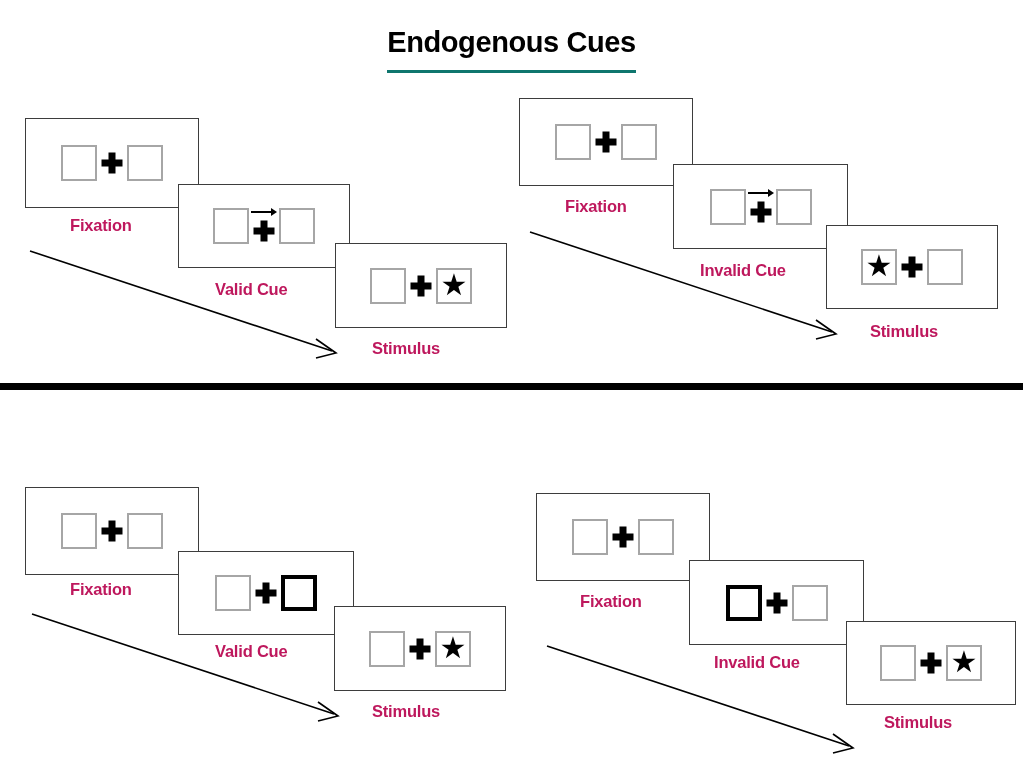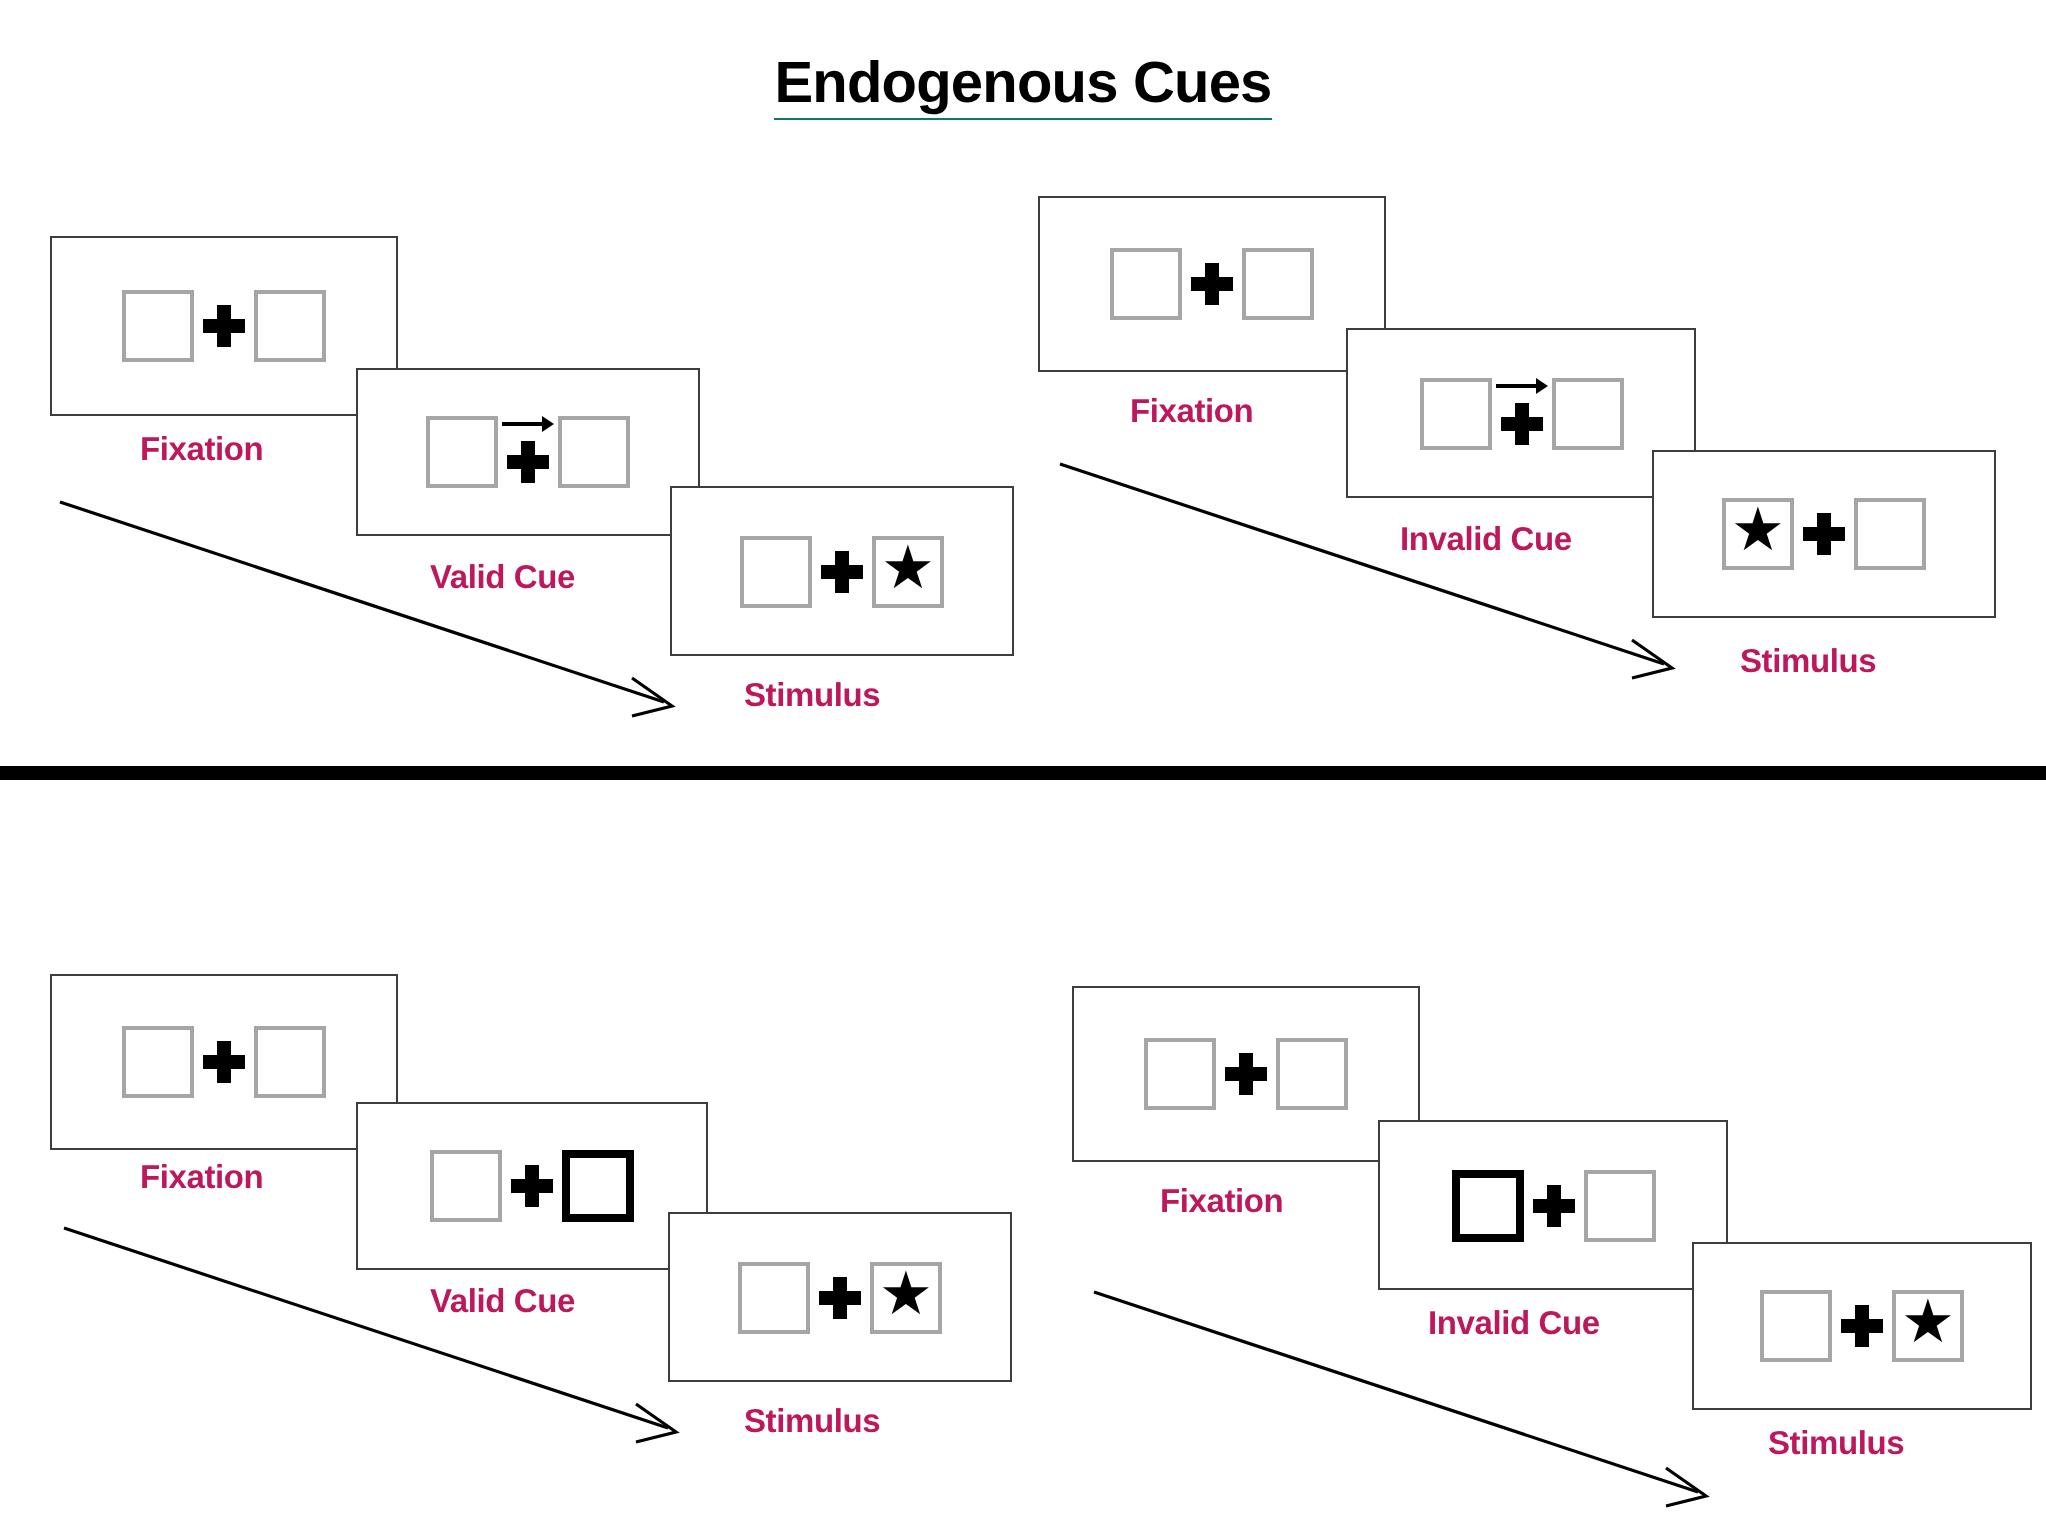--- a/index.html
+++ b/index.html
@@ -25,22 +25,22 @@
     position: absolute;
     width: 100%;
     left: 0;
     text-align: center;
     font-size: 29px;
     font-weight: bold;
     letter-spacing: -0.4px;
     color: #000;
   }
   .section-title span.ttext {
-    border-bottom: 1px solid #0f766e;
-    padding-bottom: 1px;
+    border-bottom: 3px solid #0f766e;
+    padding-bottom: 12px;
   }
 
   
   .divider {
     position: absolute;
     left: 0;
     width: 1023px;
     height: 7px;
     background: #000000;
   }

